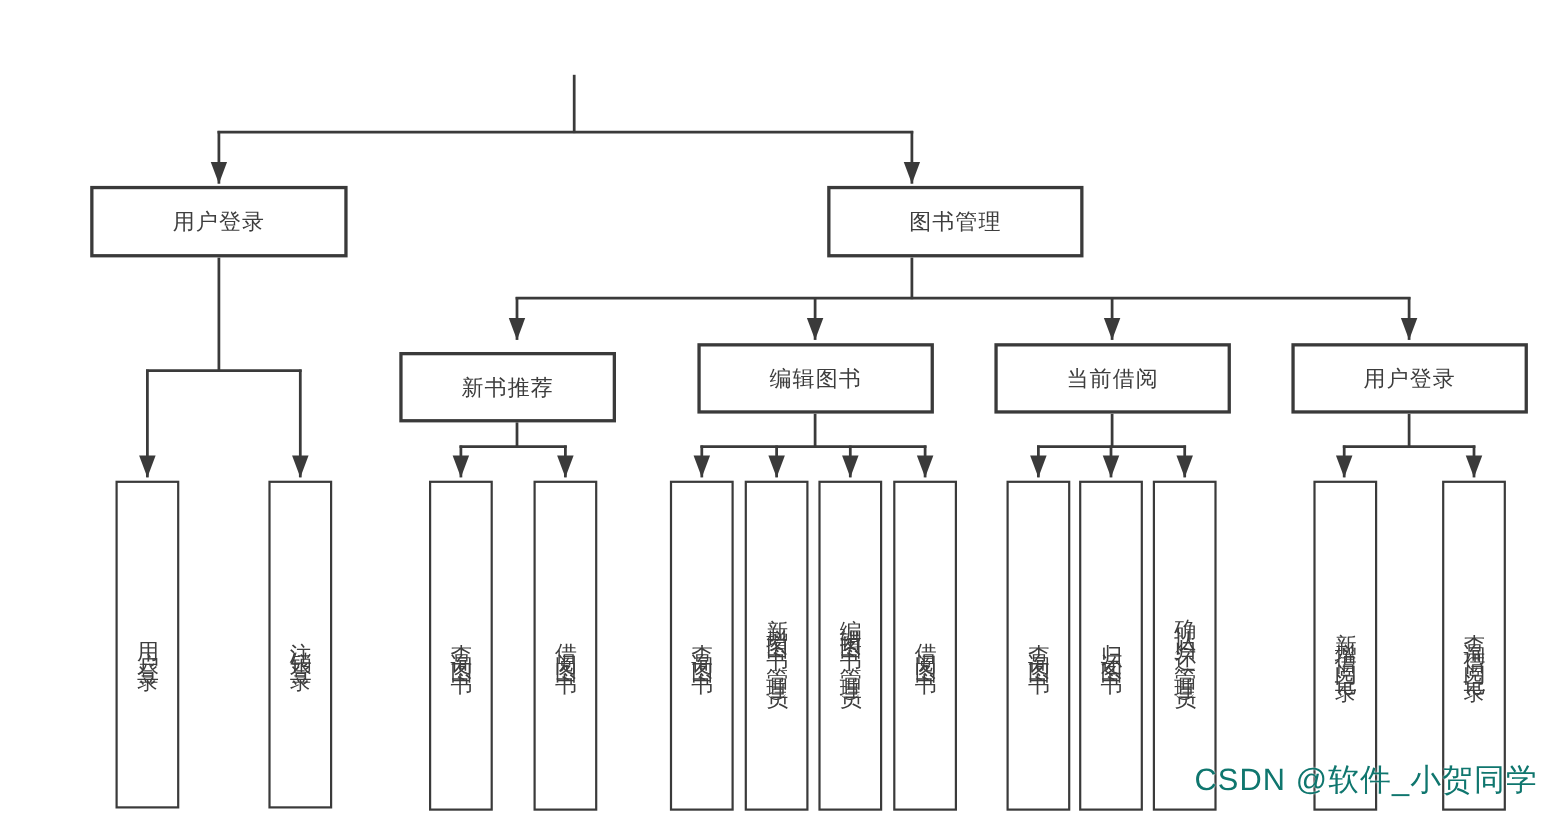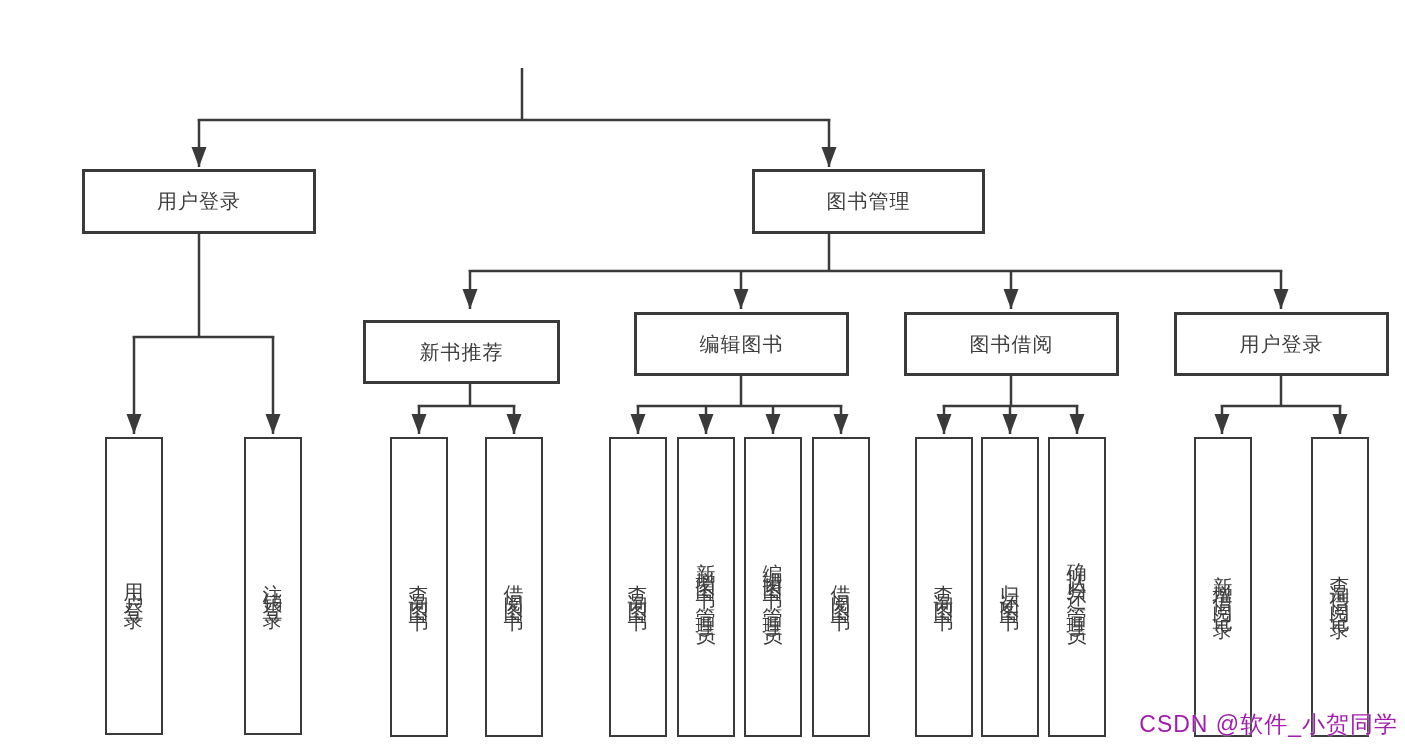--- a/index.html
+++ b/index.html
@@ -39,24 +39,24 @@
     text-orientation: mixed;
     font-size: 20px;
     line-height: 1;
     letter-spacing: 9px;
     white-space: nowrap;
   }
   .title-box { font-size: 20px; }
   .watermark {
     position: absolute;
     right: 7px;
-    bottom: 7px;
-    font-size: 23px;
+    bottom: 19px;
+    font-size: 28px;
     letter-spacing: 1px;
-    color: #a21caf;
+    color: #0f766e;
     text-shadow: 0 0 2px #ffffff;
   }
 </style>
 </head>
 <body>
 
 <div class="stage">
 
   <svg class="connectors" width="1405" height="747" viewBox="0 0 1405 747" xmlns="http://www.w3.org/2000/svg">
     <defs>
@@ -114,21 +114,21 @@
     <span>图书管理</span>
   </div>
 
   <div class="box h-box" style="left:363px; top:320px; width:197px; height:64px;align-items:center;">
     <span>新书推荐</span>
   </div>
   <div class="box h-box" style="left:634px; top:312px; width:215px; height:64px;">
     <span>编辑图书</span>
   </div>
   <div class="box h-box" style="left:904px; top:312px; width:215px; height:64px;">
-    <span>图书借阅</span>
+    <span>当前借阅</span>
   </div>
   <div class="box h-box" style="left:1174px; top:312px; width:215px; height:64px;">
     <span>用户登录</span>
   </div>
 
   <div class="box v-box" style="left:105px; top:437px; width:58px; height:298px;">
     <span class="v-label">用户登录</span>
   </div>
   <div class="box v-box" style="left:244px; top:437px; width:58px; height:298px;">
     <span class="v-label">注销登录</span>

